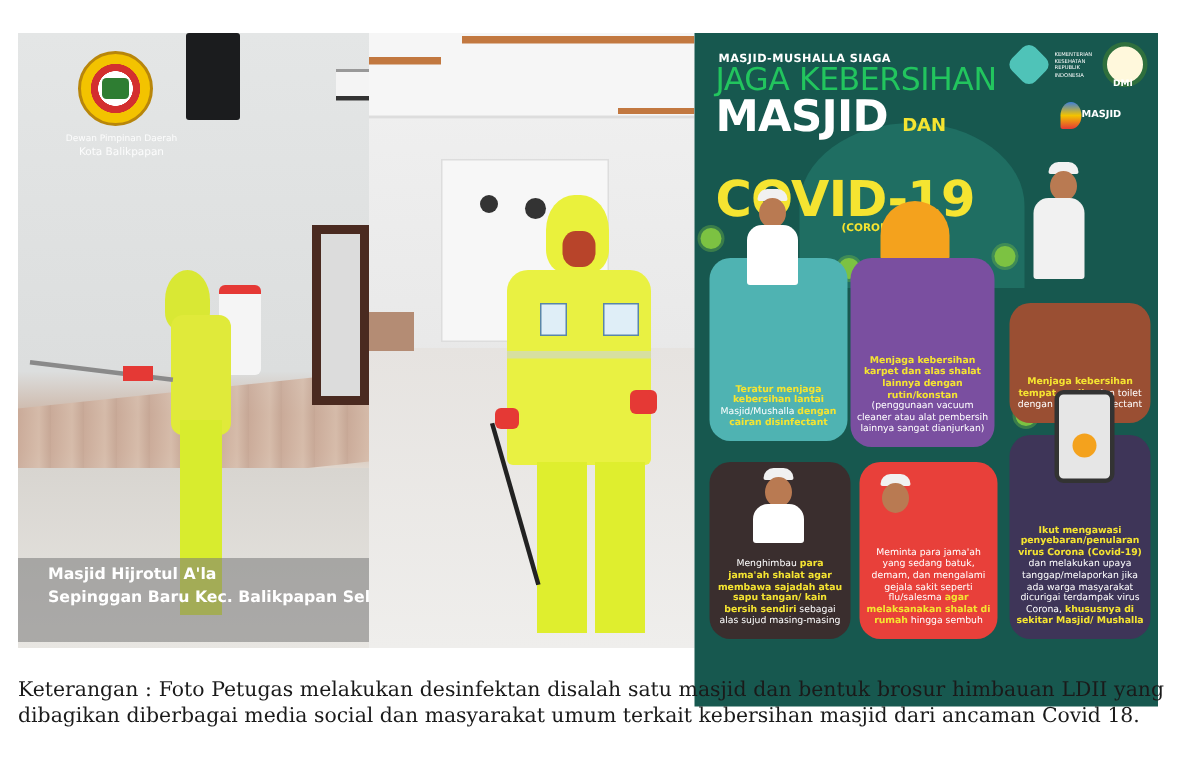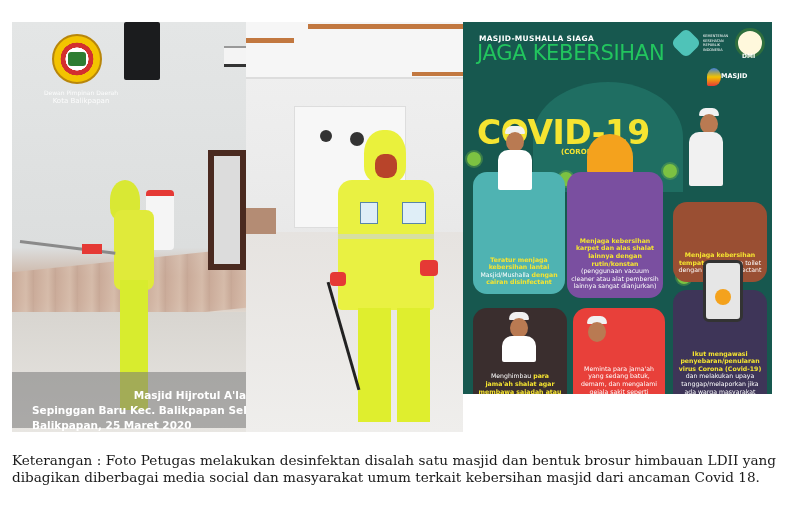--- a/index.html
+++ b/index.html
@@ -18,21 +18,21 @@
   .logo-text .l2{font-size:7px;}
   .worker1{position:absolute;left:98px;top:158px;width:42px;height:240px;}
   .w1-hood{position:absolute;left:0;top:0;width:30px;height:40px;background:#d9e834;border-radius:50% 50% 30% 30%;}
   .w1-body{position:absolute;left:4px;top:30px;width:40px;height:80px;background:#e0ea3a;border-radius:8px;}
   .w1-legs{position:absolute;left:10px;top:100px;width:28px;height:130px;background:#d8ec2e;}
   .tank{position:absolute;left:134px;top:168px;width:28px;height:54px;background:#f5f5f5;border-radius:4px;border-top:6px solid #e53935;}
   .wand{position:absolute;left:8px;top:218px;width:96px;height:3px;background:#8a8a8a;transform:rotate(7deg);transform-origin:left;}
   .wand-grip{position:absolute;left:70px;top:222px;width:20px;height:10px;background:#e53935;}
   .caption-box{position:absolute;left:0;top:350px;width:234px;height:56px;background:rgba(120,120,120,.55);}
   .caption-line{display:block;color:#ffffff;font-family:"DejaVu Sans",sans-serif;font-weight:bold;font-size:10.5px;line-height:15px;padding-left:20px;white-space:nowrap;}
-  .caption-line:first-child{padding-top:16px;text-align:right;}
+  .caption-line:first-child{padding-top:4px;}
   
   .photo2{position:absolute;left:234px;top:0;width:217px;height:410px;background:linear-gradient(#f1f1f1 0%,#e9e9e9 50%,#e3e3e3 62%,#efefef 100%);overflow:hidden;}
   .p2-ceiling{position:absolute;left:0;top:0;width:217px;height:55px;background:#f6f6f6;border-bottom:2px solid #ddd;}
   .p2-beam1{position:absolute;left:0;top:16px;width:48px;height:5px;background:#c27840;}
   .p2-beam2{position:absolute;left:62px;top:2px;width:155px;height:5px;background:#c27840;}
   .p2-beam3{position:absolute;left:166px;top:50px;width:51px;height:4px;background:#c27840;}
   .p2-door{position:absolute;left:48px;top:84px;width:110px;height:120px;background:#f7f7f7;border:1px solid #ddd;}
   .p2-fan1{position:absolute;left:74px;top:108px;width:12px;height:12px;border-radius:50%;background:#333;}
   .p2-fan2{position:absolute;left:104px;top:110px;width:14px;height:14px;border-radius:50%;background:#333;}
   .p2-floor{position:absolute;left:0;top:210px;width:217px;height:200px;background:linear-gradient(#e6e3e0,#efeeec);}
@@ -42,21 +42,21 @@
   .w2-face{position:absolute;left:45px;top:24px;width:22px;height:24px;background:#b8442a;border-radius:40%;}
   .w2-jacket{position:absolute;left:8px;top:50px;width:96px;height:130px;background:#e9f142;border-radius:14px 14px 4px 4px;}
   .w2-band{position:absolute;left:8px;top:104px;width:96px;height:5px;background:#d7dfa0;}
   .w2-badge1{position:absolute;left:30px;top:72px;width:16px;height:20px;background:#dfeef7;border:1px solid #5a86a8;}
   .w2-badge2{position:absolute;left:72px;top:72px;width:22px;height:20px;background:#dfeef7;border:1px solid #5a86a8;}
   .w2-glove1{position:absolute;left:0;top:142px;width:16px;height:14px;background:#e53935;border-radius:4px;}
   .w2-glove2{position:absolute;left:90px;top:130px;width:18px;height:16px;background:#e53935;border-radius:4px;}
   .w2-pants{position:absolute;left:28px;top:178px;width:72px;height:114px;background:linear-gradient(90deg,#dfee2e 0 46%,transparent 46% 54%,#dfee2e 54% 100%);}
   .w2-wand{position:absolute;left:12px;top:150px;width:3px;height:112px;background:#222;transform:rotate(-16deg);}
   
-  .poster{position:absolute;left:451px;top:0;width:309px;height:372px;background:#17584f;overflow:hidden;font-family:"DejaVu Sans",sans-serif;}
+  .poster{position:absolute;left:451px;top:0;width:309px;height:449px;background:#17584f;overflow:hidden;font-family:"DejaVu Sans",sans-serif;}
   .dome{position:absolute;left:70px;top:60px;width:150px;height:110px;background:#1f6e62;border-radius:50% 50% 0 0;}
   .p-sub{position:absolute;left:16px;top:12px;color:#ffffff;font-size:7.5px;font-weight:bold;letter-spacing:.3px;}
   .p-t1{position:absolute;left:14px;top:22px;color:#22c55e;font-size:21px;font-weight:normal;line-height:19px;letter-spacing:-.3px;}
   .p-t2{position:absolute;left:14px;top:40px;color:#ffffff;font-size:29px;font-weight:bold;line-height:30px;letter-spacing:-.5px;}
   .p-t2 .sm{color:#f5e431;font-size:12px;letter-spacing:0;}
   .p-t3{position:absolute;left:14px;top:68px;color:#ffffff;font-size:29px;font-weight:bold;line-height:30px;letter-spacing:-.5px;}
   .p-t3 .sm{color:#f5e431;font-size:12px;letter-spacing:0;}
   .p-t4{position:absolute;left:14px;top:94px;color:#f5e431;font-size:33px;font-weight:bold;line-height:34px;letter-spacing:-.5px;}
   .p-t5{position:absolute;left:98px;top:126px;color:#f5e431;font-size:7px;font-weight:bold;}
   .logo-kemenkes{position:absolute;left:212px;top:10px;width:22px;height:22px;background:#4fc3b8;border-radius:6px;transform:rotate(45deg);}
@@ -106,21 +106,20 @@
     <div class="worker1">
       <div class="w1-hood"></div>
       <div class="w1-body"></div>
       <div class="w1-legs"></div>
     </div>
     <div class="wand"></div>
     <div class="wand-grip"></div>
     <div class="caption-box">
       <span class="caption-line">Masjid Hijrotul A'la</span>
       <span class="caption-line">Sepinggan Baru Kec. Balikpapan Selatan</span>
-      <span class="caption-line">Balikpapan, 25 Maret 2020</span>
     </div>
   </div>
 
   <div class="photo2">
     <div class="p2-ceiling"></div>
     <div class="p2-beam1"></div>
     <div class="p2-beam2"></div>
     <div class="p2-beam3"></div>
     <div class="p2-door"></div>
     <div class="p2-fan1"></div>
@@ -143,20 +142,21 @@
 
   <div class="poster">
     <div class="dome"></div>
     <div class="virus" style="left:4px;top:130px;"></div>
     <div class="virus" style="left:200px;top:142px;"></div>
     <div class="virus" style="left:96px;top:150px;"></div>
     <div class="virus" style="left:214px;top:248px;"></div>
 
     <div class="p-sub">MASJID-MUSHALLA SIAGA</div>
     <div class="p-t1">JAGA KEBERSIHAN</div>
+    <div class="p-t2"><span>MASJID</span> <span class="sm">DAN</span></div>
     <div class="p-t4">COVID-19</div>
     <div class="p-t5">(CORONA VIRUS)</div>
 
     <div class="logo-kemenkes"></div>
     <div class="logo-kemenkes-text">KEMENTERIAN KESEHATAN REPUBLIK INDONESIA</div>
     <div class="logo-dmi"></div>
     <div class="logo-dmi-text">DMI</div>
     <div class="logo-germas-icon"></div>
     <div class="logo-germas-text">MASJID</div>
 

